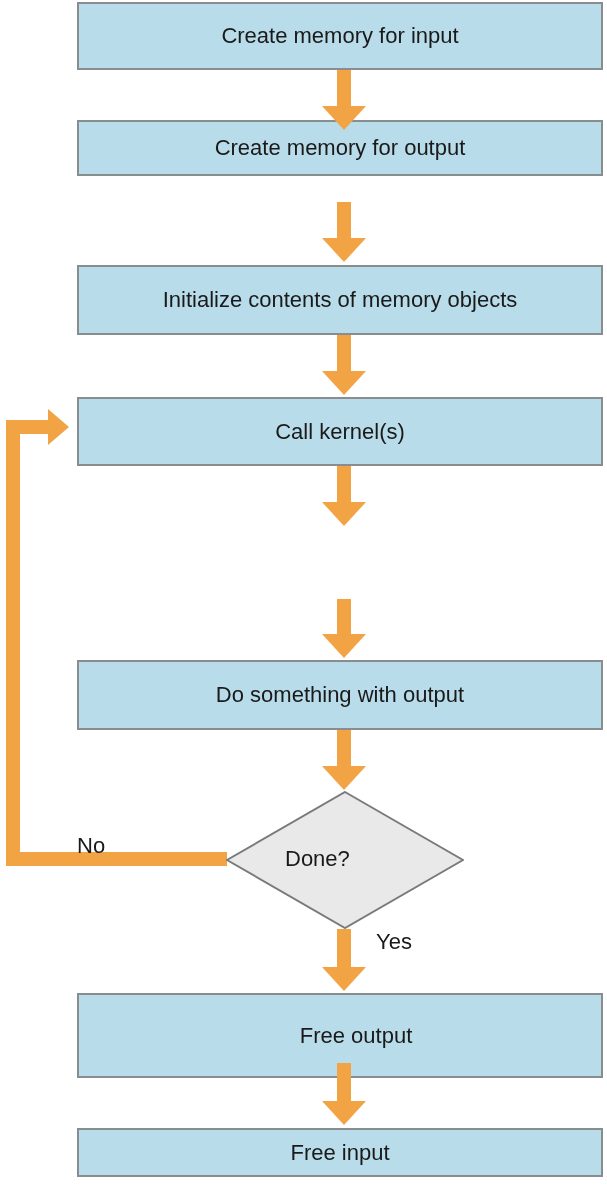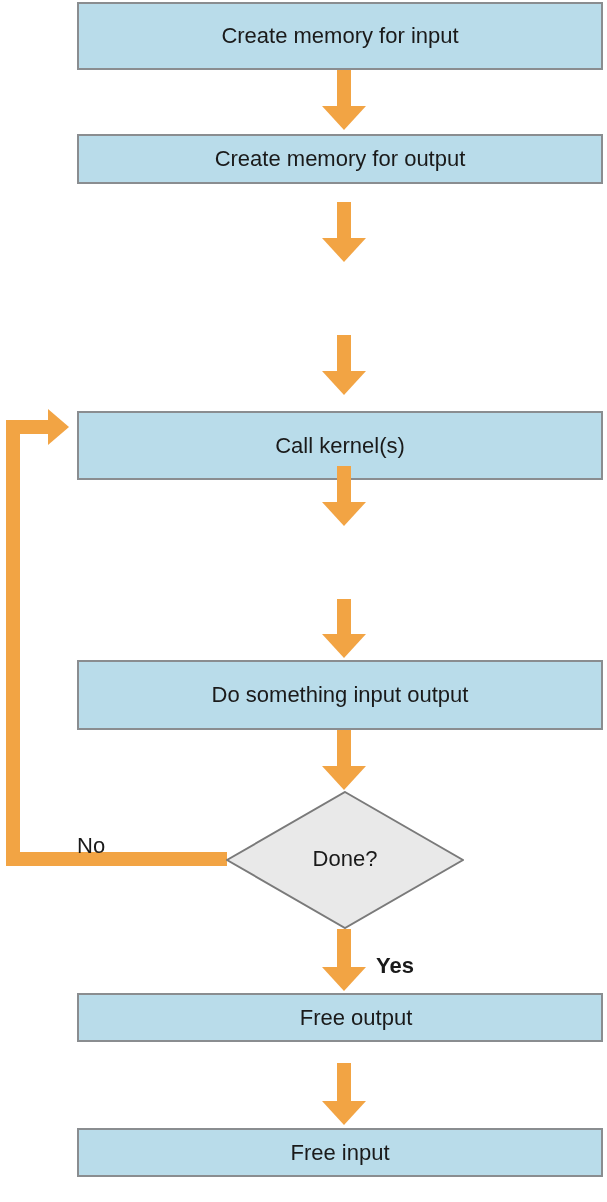--- a/index.html
+++ b/index.html
@@ -33,45 +33,48 @@
   }
   .loop-seg{position:absolute;background:var(--arrow);}
   .loop-head{
     position:absolute;width:0;height:0;
     border-top:18px solid transparent;border-bottom:18px solid transparent;
     border-left:21px solid var(--arrow);
   }
   .diamond-svg{position:absolute;left:226px;top:791px;width:238px;height:138px;}
   .diamond-svg polygon{fill:var(--decision-fill);stroke:var(--decision-border);stroke-width:2;}
   .dlabel{
-    position:absolute;left:285px;top:846px;width:120px;text-align:center;
+    position:absolute;left:285px;top:846px;width:120px;
     font-size:22px;line-height:26px;
   }
   .edge-label{position:absolute;font-size:22px;line-height:26px;}
   .edge-label.no{left:77px;top:833px;}
-  .edge-label.yes{left:376px;top:953px;font-weight:bold;}
+  .edge-label.yes{left:376px;top:929px;}
 </style>
 </head>
 <body>
 
 <div class="canvas">
 
   <div class="pbox" style="top:2px;height:68px;">
     <span>Create memory for input</span>
   </div>
-  <div class="pbox" style="top:134px;height:50px;">
+  <div class="pbox" style="top:120px;height:56px;">
     <span>Create memory for output</span>
   </div>
-  <div class="pbox" style="top:397px;height:69px;margin-top:14px;">
+  <div class="pbox" style="top:265px;height:70px;">
+    <span>Initialize contents of memory objects</span>
+  </div>
+  <div class="pbox" style="top:397px;height:69px;">
     <span>Call kernel(s)</span>
   </div>
   <div class="pbox" style="top:660px;height:70px;">
-    <span>Do something input output</span>
+    <span>Do something with output</span>
   </div>
-  <div class="pbox" style="top:993px;height:49px;padding-left:32px;">
+  <div class="pbox" style="top:993px;height:85px;padding-left:32px;">
     <span>Free output</span>
   </div>
   <div class="pbox" style="top:1128px;height:49px;">
     <span>Free input</span>
   </div>
 
   <div class="arrow" style="left:322px;top:70px;height:60px;">
     <div class="shaft"></div>
     <div class="head"></div>
   </div>

